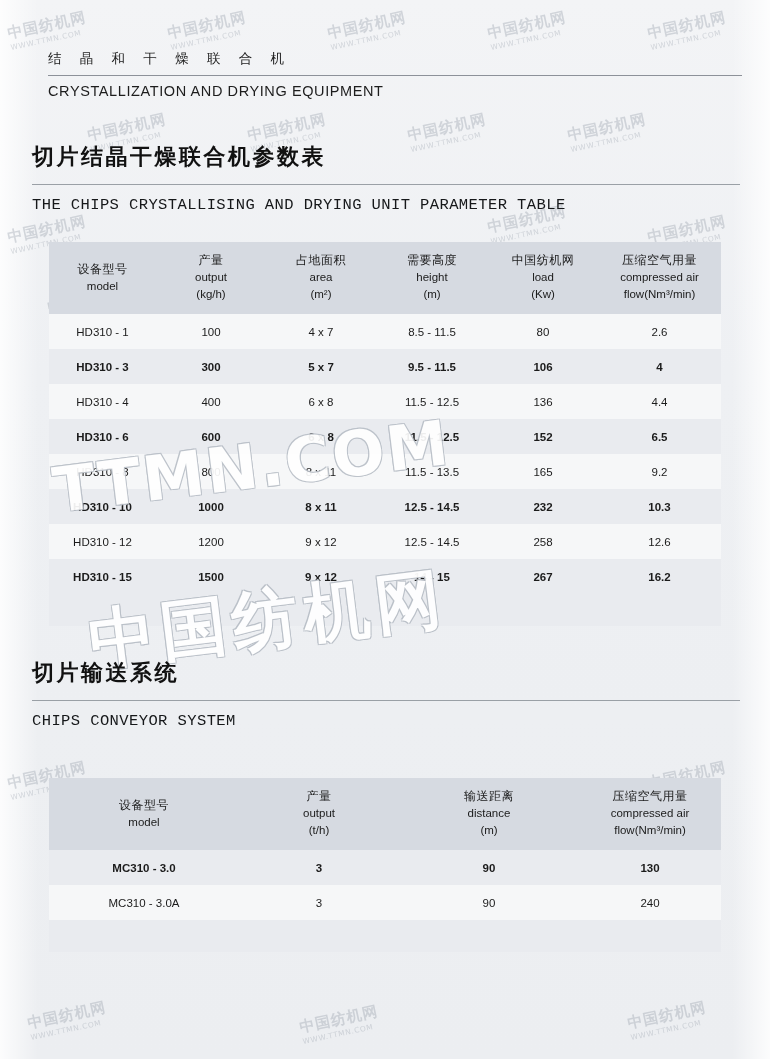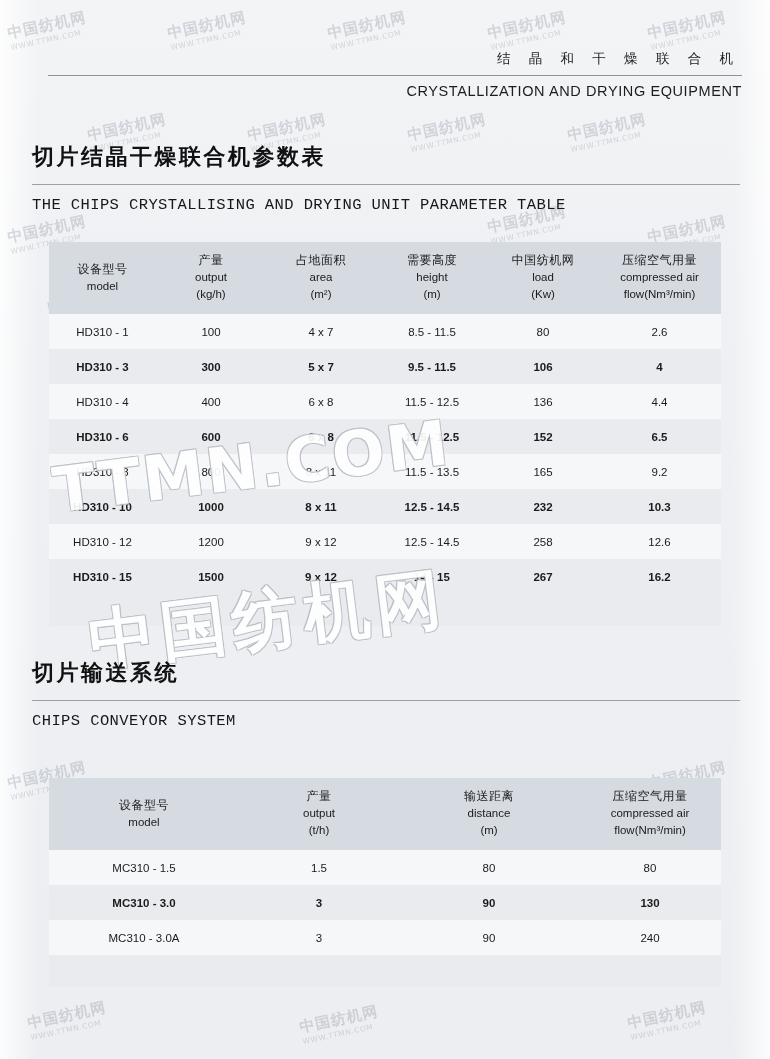--- a/index.html
+++ b/index.html
@@ -30,21 +30,21 @@
       linear-gradient(270deg, rgba(255,255,255,0.85) 0px, rgba(255,255,255,0.0) 38px);
     pointer-events: none;
   }
 
   
   .header {
     position: absolute;
     top: 50px;
     left: 48px;
     right: 28px;
-    text-align: right;
+    text-align: left;
   }
   .header-cn {
     font-size: 13.5px;
     letter-spacing: 7px;
     color: #1d1d1d;
     font-family: "DejaVu Sans", sans-serif;
     padding-right: 2px;
   }
   .header-rule {
     margin-top: 7px;
@@ -455,26 +455,20 @@
           <span class="en">(m)</span>
         </td>
         <td>
           <span class="cn">压缩空气用量</span>
           <span class="en">compressed air</span>
           <span class="en">flow(Nm³/min)</span>
         </td>
       </tr>
     </thead>
     <tbody>
-      <tr class="even">
-        <td>MC310 - 1.5</td>
-        <td>1.5</td>
-        <td>80</td>
-        <td>80</td>
-      </tr>
       <tr class="odd">
         <td>MC310 - 3.0</td>
         <td>3</td>
         <td>90</td>
         <td>130</td>
       </tr>
       <tr class="even">
         <td>MC310 - 3.0A</td>
         <td>3</td>
         <td>90</td>

